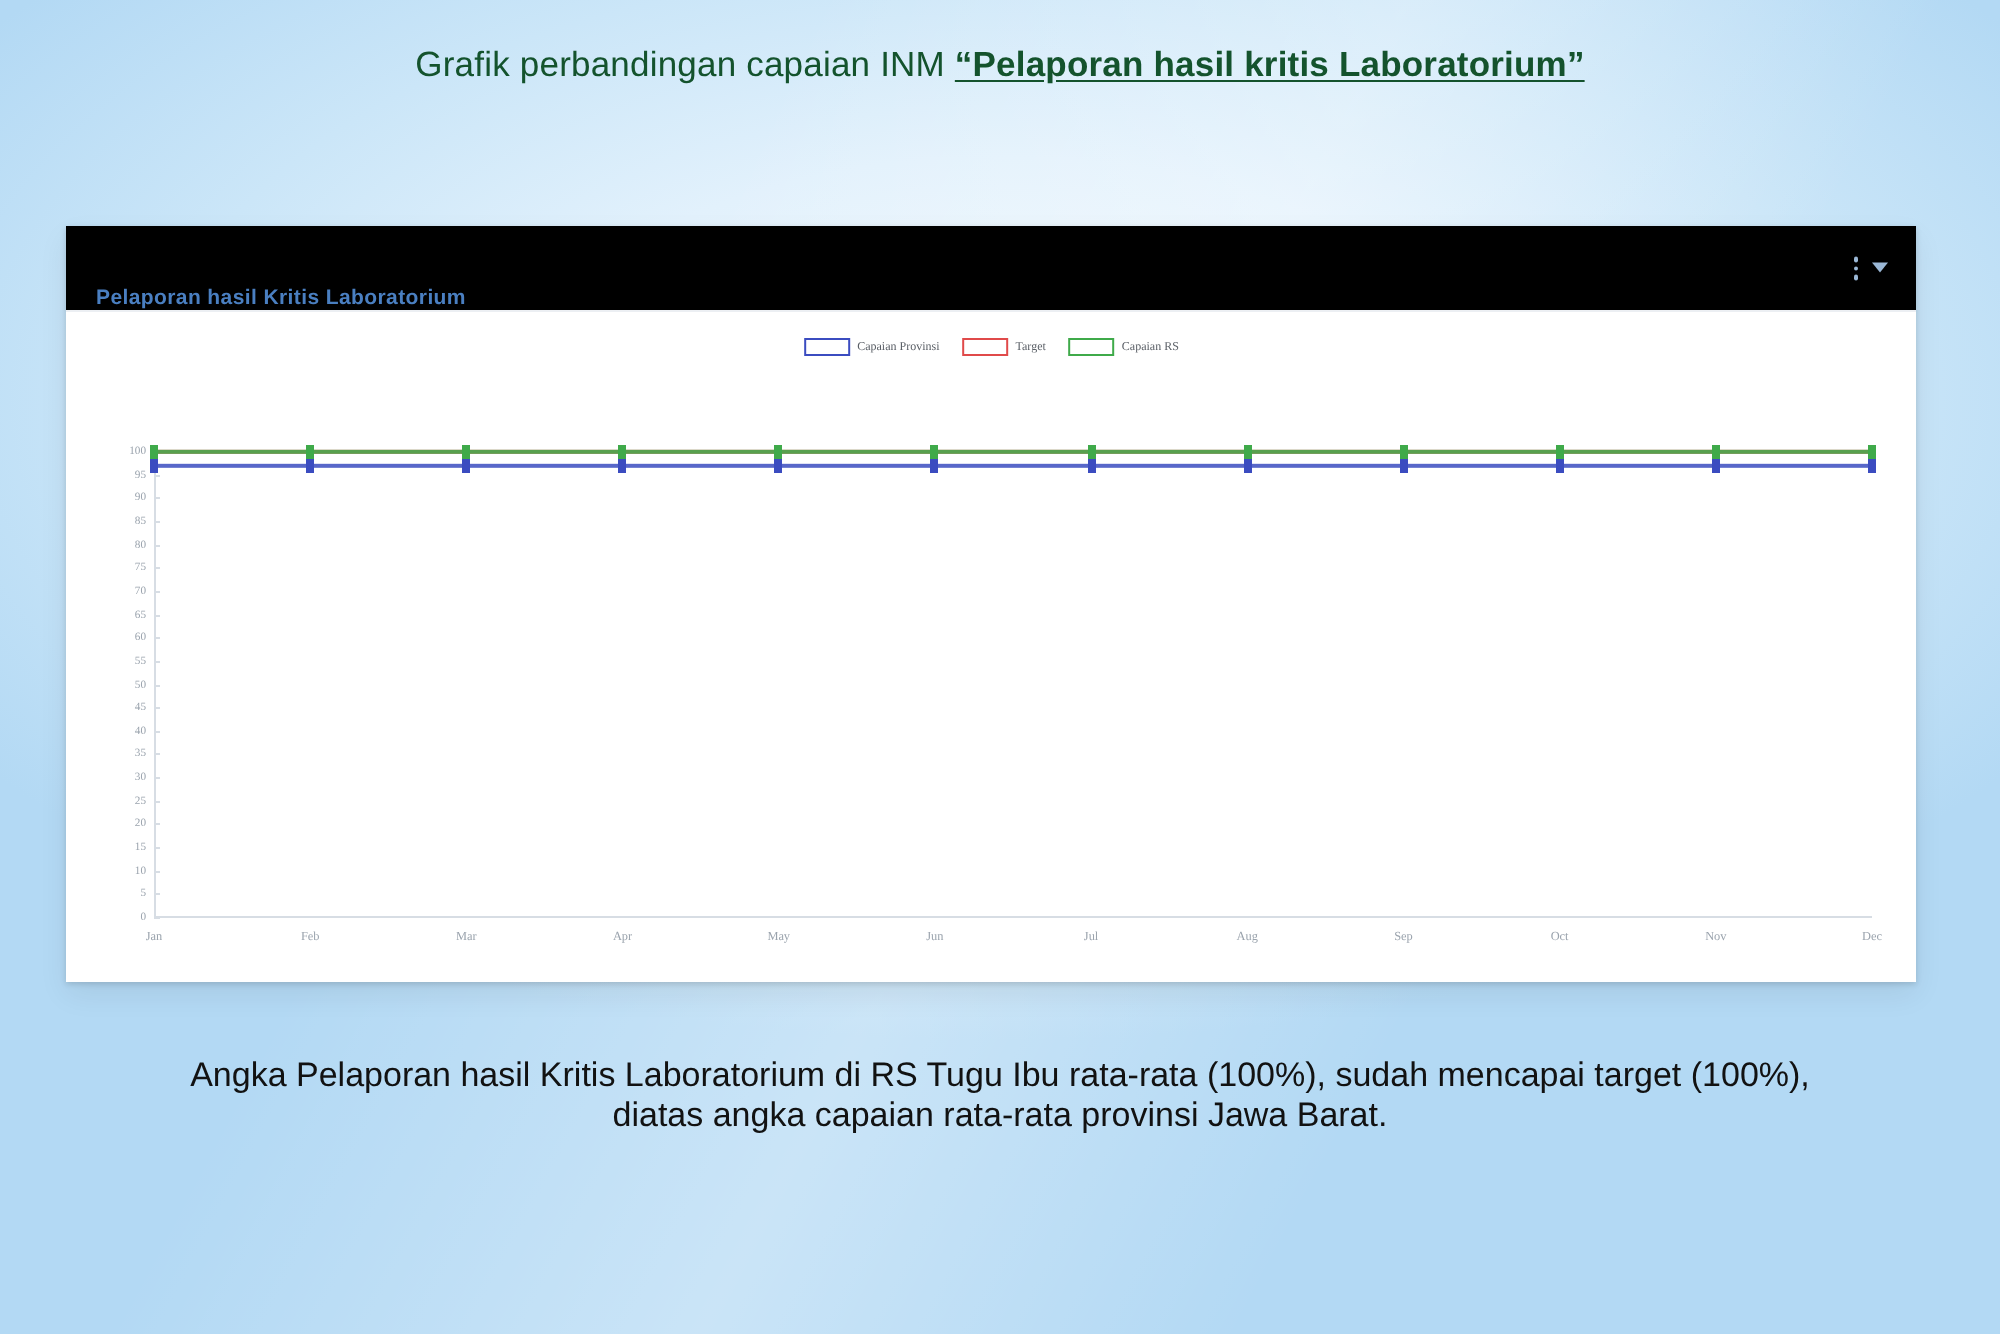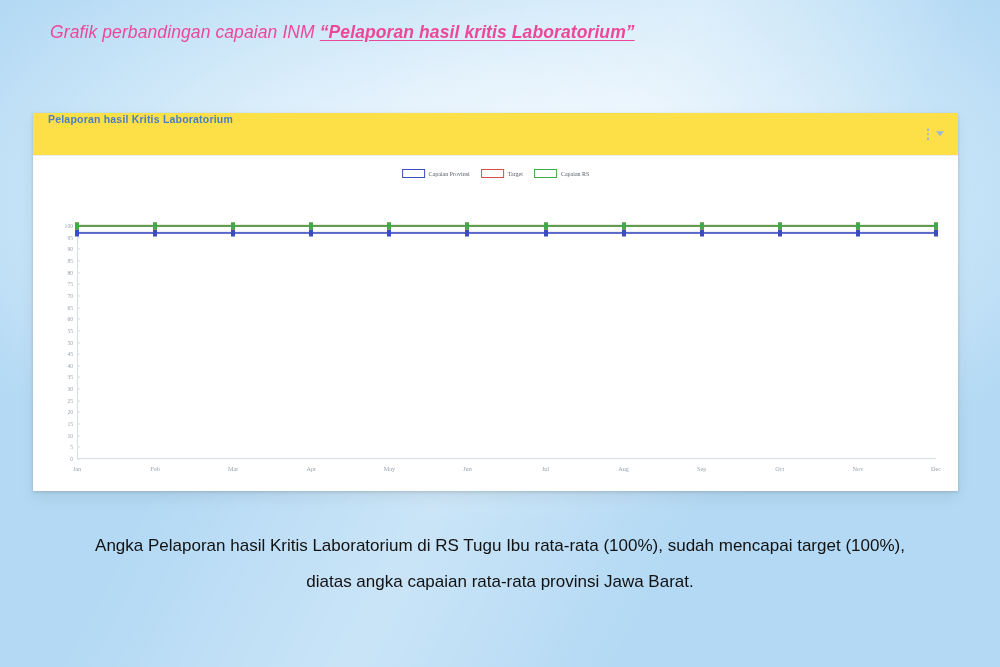--- a/index.html
+++ b/index.html
@@ -20,48 +20,48 @@
     background: linear-gradient(118deg, rgba(255,255,255,0.00) 30%, rgba(255,255,255,0.30) 52%, rgba(255,255,255,0.00) 72%);
     pointer-events: none;
   }
 
   
   .title-block {
     position: absolute;
     left: 50%; transform: translateX(-50%);
     top: 20px;
     width: 900px;
-    color: #ec4899;
+    text-align: center;
+    color: #14532d;
     font-size: 17.5px;
     line-height: 25px;
     letter-spacing: 0.1px;
-    font-style: italic;
   }
   .title-line { white-space: nowrap; }
   .title-strong {
     font-weight: bold;
     text-decoration: underline;
     text-underline-offset: 2px;
   }
 
   
   .card {
     position: absolute;
     left: 33px; top: 113px;
     width: 925px; height: 378px;
     background: #ffffff;
     box-shadow: 0 1px 3px rgba(0,0,0,0.14), 0 6px 14px rgba(0,0,0,0.07);
   }
   .card-header {
     position: relative;
     height: 43px;
-    background: #fde047;
+    background: #000000;
     border-bottom: 1px solid #eceff3;
     display: flex;
-    align-items: flex-start;
+    align-items: flex-end;
   }
   .card-title {
     margin-left: 15px;
     font-size: 10.5px;
     font-weight: bold;
     color: #4a7fc1;
     letter-spacing: 0.2px;
   }
   .header-actions {
     position: absolute;
@@ -149,21 +149,21 @@
   }
 
   
   .caption {
     position: absolute;
     left: 50%; transform: translateX(-50%);
     top: 528px;
     width: 840px;
     text-align: center;
     font-size: 17px;
-    line-height: 36px;
+    line-height: 20px;
     color: #121212;
   }
 </style>
 </head>
 <body>
 
 <div class="bg-sheen"></div>
 
 <div class="title-block">
   <div class="title-line"><span>Grafik perbandingan capaian INM </span><span class="title-strong">“Pelaporan hasil kritis Laboratorium”</span></div>

